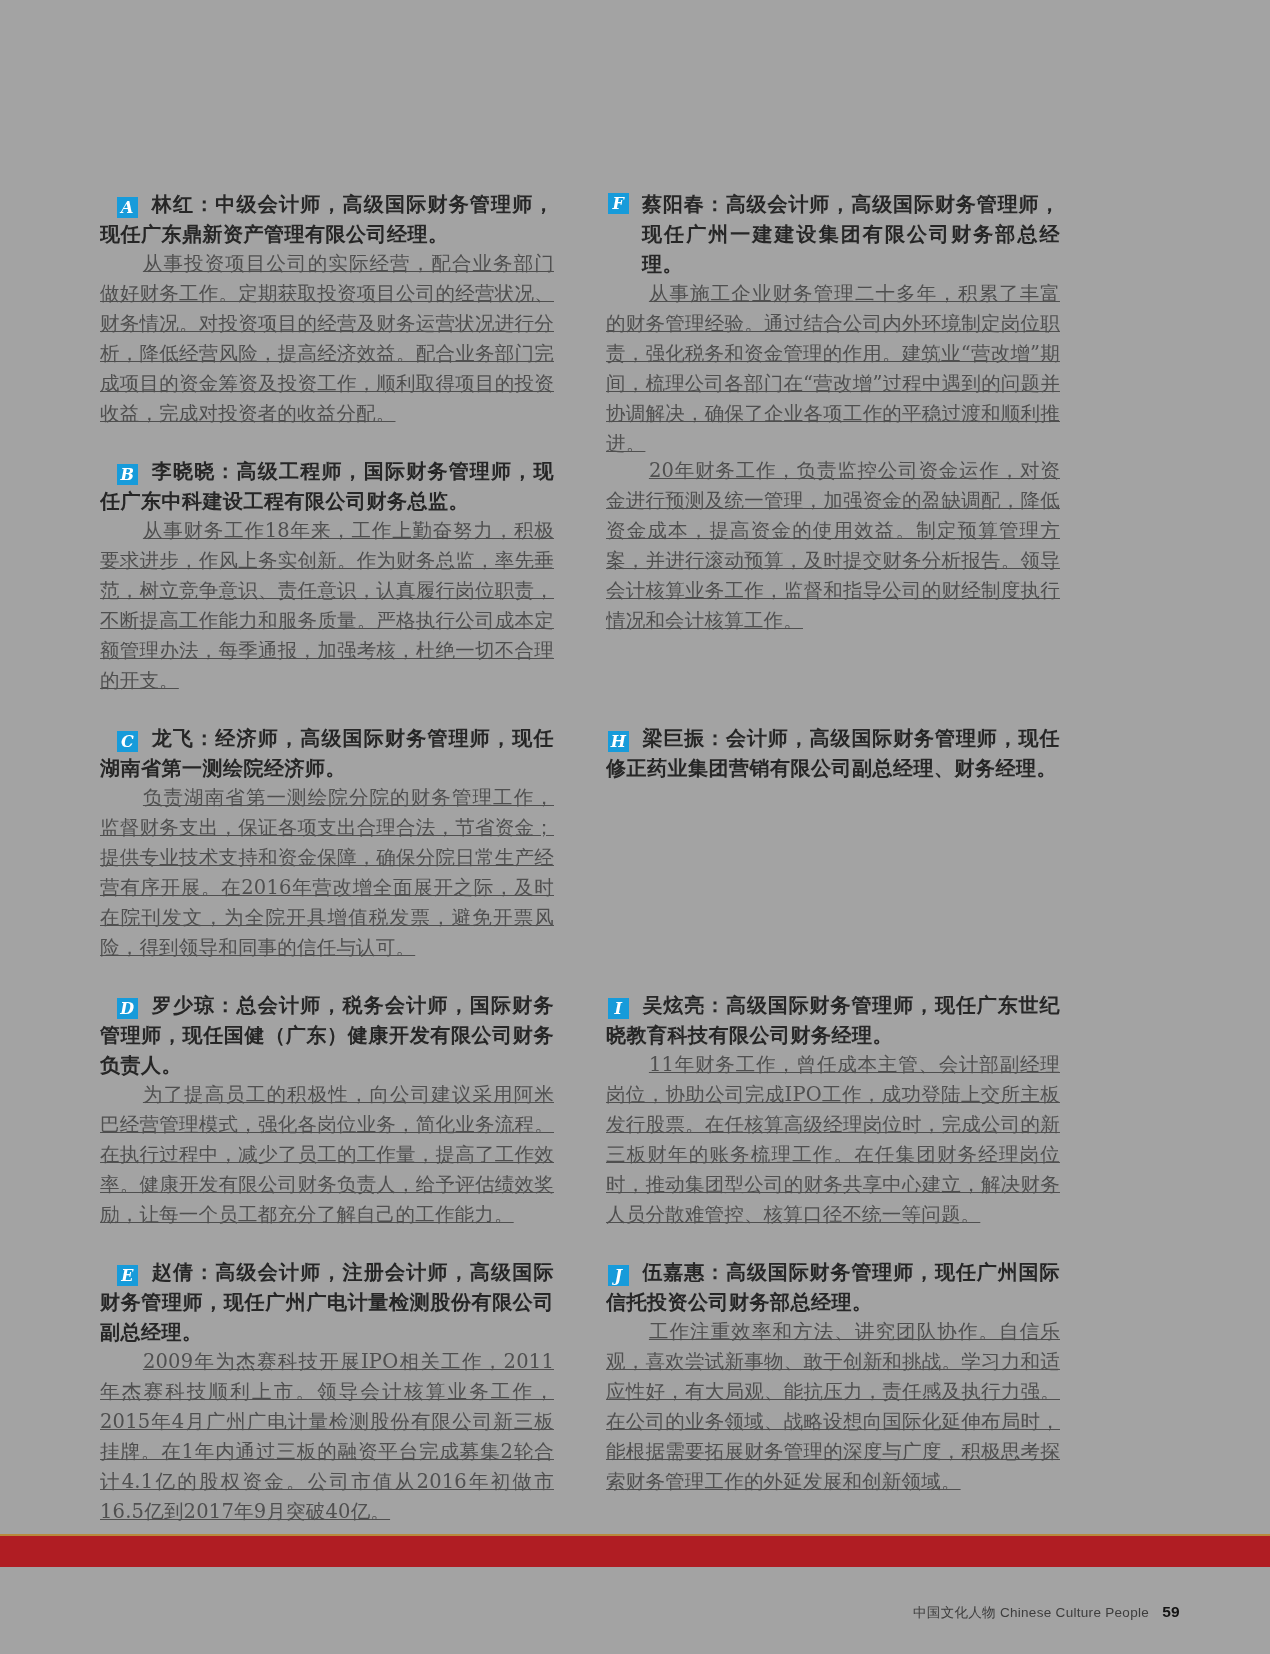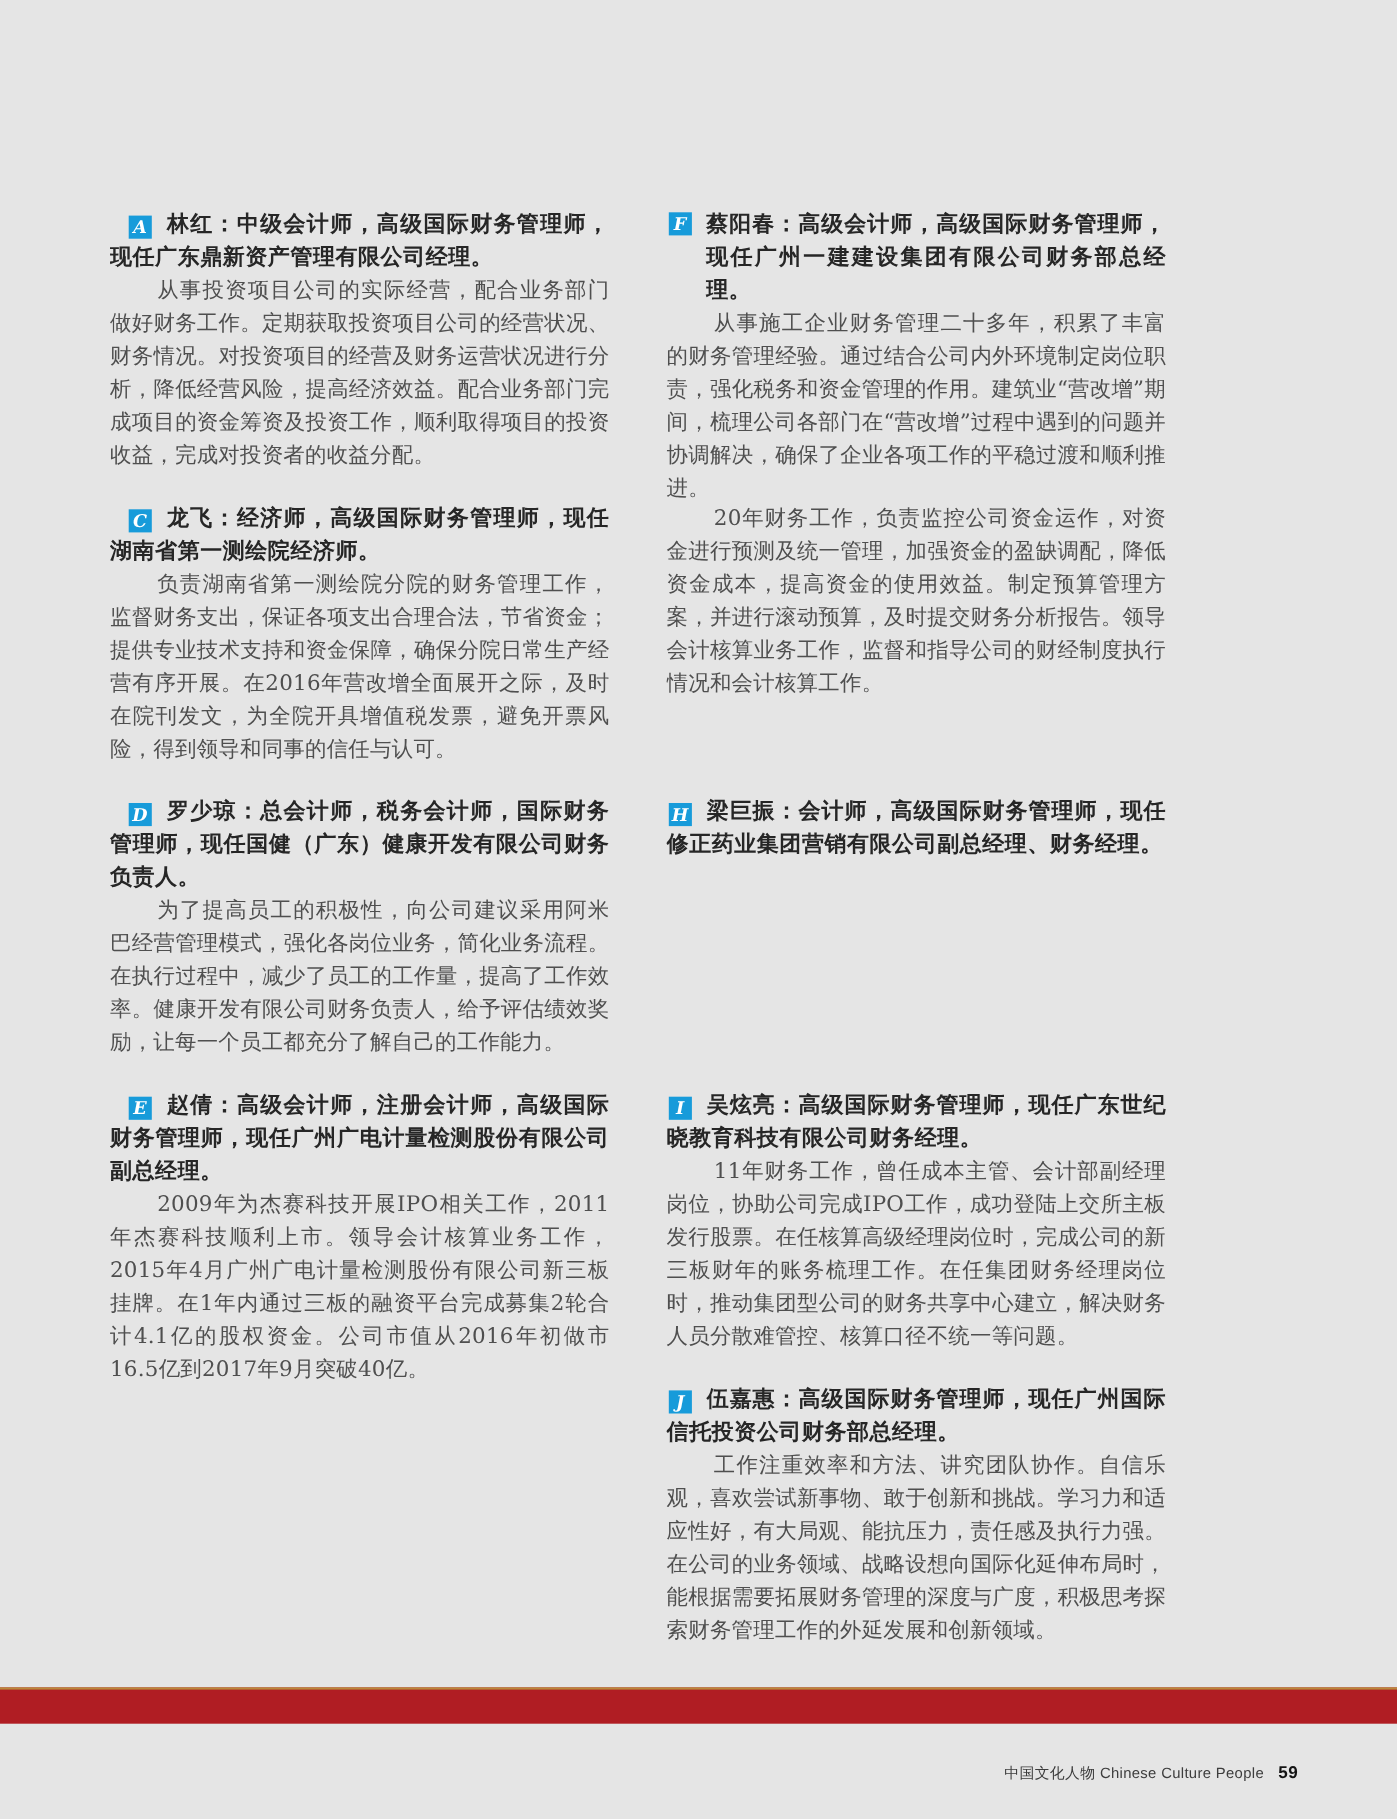--- a/index.html
+++ b/index.html
@@ -1,17 +1,17 @@
 <!DOCTYPE html>
 <html><head>
 <meta charset="utf-8">
 <style>
   html,body { margin:0; padding:0; background:#ffffff; }
   .page {
-    position:relative; width:1270px; height:1654px; background:#e5e5e5;
+    position:relative; width:1270px; height:1654px; background:#a3a3a3;
     overflow:hidden; font-family:"Liberation Sans", sans-serif;
   }
   .col { position:absolute; top:189px; width:454px; }
   .col-left  { left:100px; }
   .col-right { left:606px; }
   .entry { height:267px; overflow:hidden; }
   .entry h3 {
     margin:0; font-size:20px; font-weight:bold; color:#262626;
     line-height:30px; letter-spacing:0.5px; text-indent:17px;
     text-align:justify; font-family:"Liberation Sans", sans-serif;
@@ -22,20 +22,21 @@
     color:#ffffff; font-family:"DejaVu Serif", serif; font-style:italic;
     font-weight:bold; font-size:16px; line-height:21px; text-align:center;
     margin-right:13px; vertical-align:-2px; text-indent:0;
   }
   .entry.hang h3 { position:relative; padding-left:36px; text-indent:0; }
   .entry.hang .tag { position:absolute; left:2px; top:4px; margin:0; }
   .entry p {
     margin:0; font-size:19.5px; line-height:30px; color:#4f4f4f;
     letter-spacing:0.2px; text-align:justify; text-indent:2.2em;
     font-family:"DejaVu Serif", serif;
+    text-decoration:underline;
   }
   .bottom-bar {
     position:absolute; left:0; top:1534px; width:1270px; height:31px;
     background:#b01d23; border-top:2px solid #b9893c;
   }
   .footer {
     position:absolute; top:1603px; right:90px; white-space:nowrap;
     font-size:13.5px; color:#3d3d3d; letter-spacing:0.3px;
   }
   .footer .pn { font-weight:bold; font-size:15.5px; color:#141414; margin-left:9px; }
@@ -45,20 +46,24 @@
 
 <div class="page">
 
   <div class="col col-left">
 
     <section class="entry">
       <h3><span class="tag">A</span><span>林红：中级会计师，高级国际财务管理师，现任广东鼎新资产管理有限公司经理。</span></h3>
       <p>从事投资项目公司的实际经营，配合业务部门做好财务工作。定期获取投资项目公司的经营状况、财务情况。对投资项目的经营及财务运营状况进行分析，降低经营风险，提高经济效益。配合业务部门完成项目的资金筹资及投资工作，顺利取得项目的投资收益，完成对投资者的收益分配。</p>
     </section>
 
+    <section class="entry">
+      <h3><span class="tag">B</span><span>李晓晓：高级工程师，国际财务管理师，现任广东中科建设工程有限公司财务总监。</span></h3>
+      <p>从事财务工作18年来，工作上勤奋努力，积极要求进步，作风上务实创新。作为财务总监，率先垂范，树立竞争意识、责任意识，认真履行岗位职责，不断提高工作能力和服务质量。严格执行公司成本定额管理办法，每季通报，加强考核，杜绝一切不合理的开支。</p>
+    </section>
 
     <section class="entry">
       <h3><span class="tag">C</span><span>龙飞：经济师，高级国际财务管理师，现任湖南省第一测绘院经济师。</span></h3>
       <p>负责湖南省第一测绘院分院的财务管理工作，监督财务支出，保证各项支出合理合法，节省资金；提供专业技术支持和资金保障，确保分院日常生产经营有序开展。在2016年营改增全面展开之际，及时在院刊发文，为全院开具增值税发票，避免开票风险，得到领导和同事的信任与认可。</p>
     </section>
 
     <section class="entry">
       <h3><span class="tag">D</span><span>罗少琼：总会计师，税务会计师，国际财务管理师，现任国健（广东）健康开发有限公司财务负责人。</span></h3>
       <p>为了提高员工的积极性，向公司建议采用阿米巴经营管理模式，强化各岗位业务，简化业务流程。在执行过程中，减少了员工的工作量，提高了工作效率。健康开发有限公司财务负责人，给予评估绩效奖励，让每一个员工都充分了解自己的工作能力。</p>
     </section>

